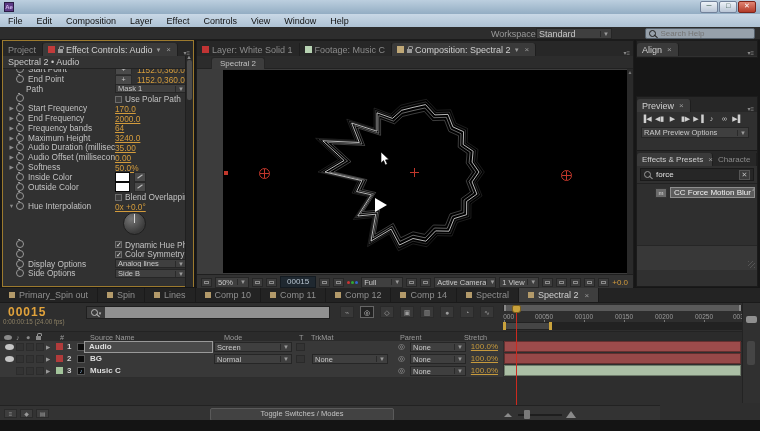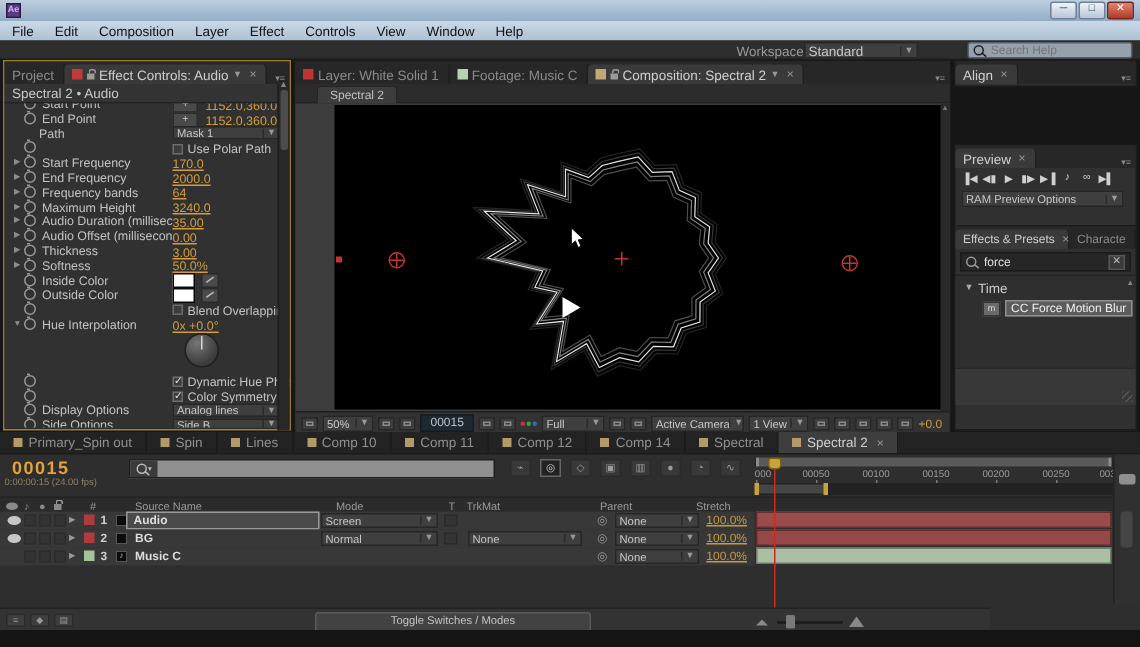--- a/index.html
+++ b/index.html
@@ -311,28 +311,20 @@
       <span class="ec-arrow">▶</span>
         <span class="sw"></span>
       <span class="ec-label">Audio Offset (millisecon</span>
       <span class="ec-ctl">
           <span class="hot">0.00</span>
         </span>
     </div>
     <div class="ec-row">
       <span class="ec-arrow">▶</span>
         <span class="sw"></span>
-      <span class="ec-label">Thickness</span>
-      <span class="ec-ctl">
-          <span class="hot">3.00</span>
-        </span>
-    </div>
-    <div class="ec-row">
-      <span class="ec-arrow">▶</span>
-        <span class="sw"></span>
       <span class="ec-label">Softness</span>
       <span class="ec-ctl">
           <span class="hot">50.0%</span>
         </span>
     </div>
     <div class="ec-row">
       <span class="ec-arrow"></span>
         <span class="sw"></span>
       <span class="ec-label">Inside Color</span>
       <span class="ec-ctl">
@@ -560,24 +552,20 @@
         <span style="font-size:8px">Characte</span>
       </div>
     <span class="pmenu">▾≡</span>
   </div>
   <div id="ep-search">
     <span class="mag"></span>
     <input value="force" style="">
     <span id="ep-clear">✕</span>
   </div>
   <div id="ep-list">
-    <div id="ep-group">
-      <span style="font-size:6px;color:#aaa">▼</span>
-      <span>Time</span>
-    </div>
     <div id="ep-item">
       <span id="fx-chip">m</span>
       <span id="ep-item-label">CC Force Motion Blur</span>
     </div>
     <span style="position:absolute;right:1px;top:2px;color:#888;font-size:5px">▲</span>
     <div id="ep-bottom">
         <span class="grip"></span>
       </div>
   </div>
 </div>

